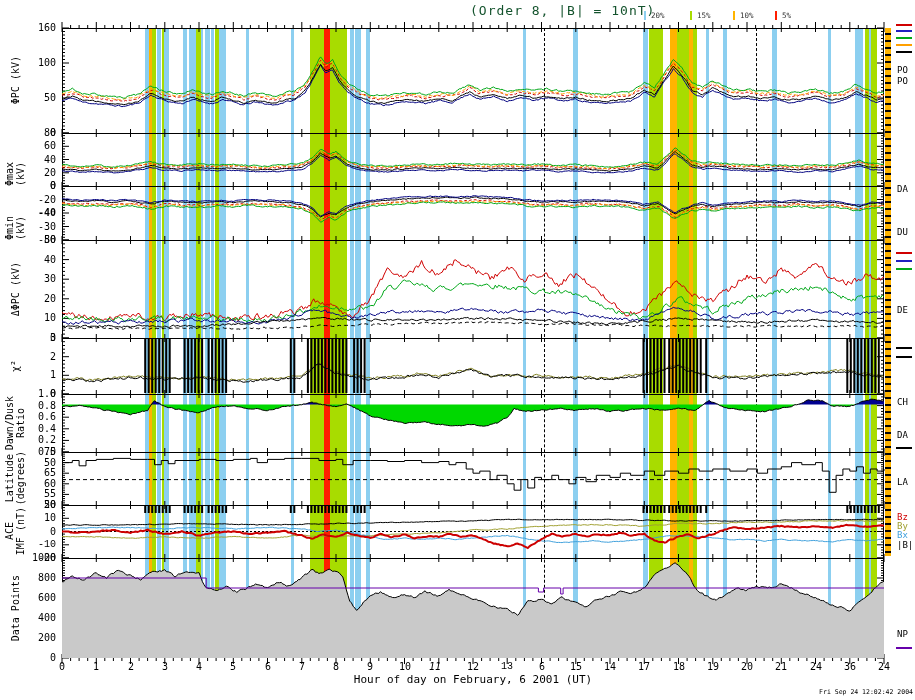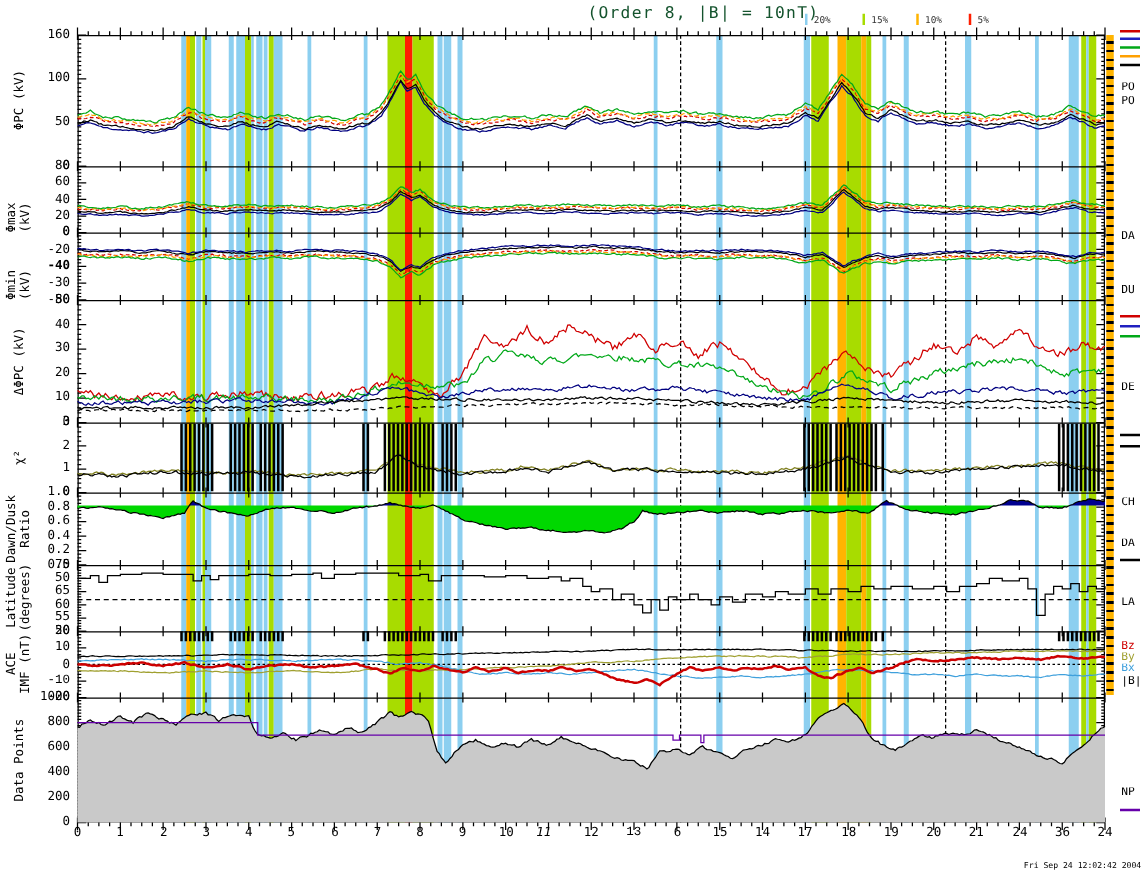--- a/index.html
+++ b/index.html
@@ -416,15 +416,16 @@
       <div class="xlab" style="left: 600px; top: 661px;">14</div>
       <div class="xlab" style="left: 634px; top: 661px;">17</div>
       <div class="xlab" style="left: 669px; top: 661px;">18</div>
       <div class="xlab" style="left: 703px; top: 661px;">19</div>
       <div class="xlab" style="left: 737px; top: 661px;">20</div>
       <div class="xlab" style="left: 771px; top: 661px;">21</div>
       <div class="xlab" style="left: 806px; top: 661px;">24</div>
       <div class="xlab" style="left: 840px; top: 661px;">36</div>
       <div class="xlab" style="left: 874px; top: 661px;">24</div>
     </div>
+<div class="axis-title">Hour of day on February, 6 2001 (UT)</div>
 <div class="stamp">Fri Sep 24 12:02:42 2004</div>
 
 </div>
 
 </body></html>

